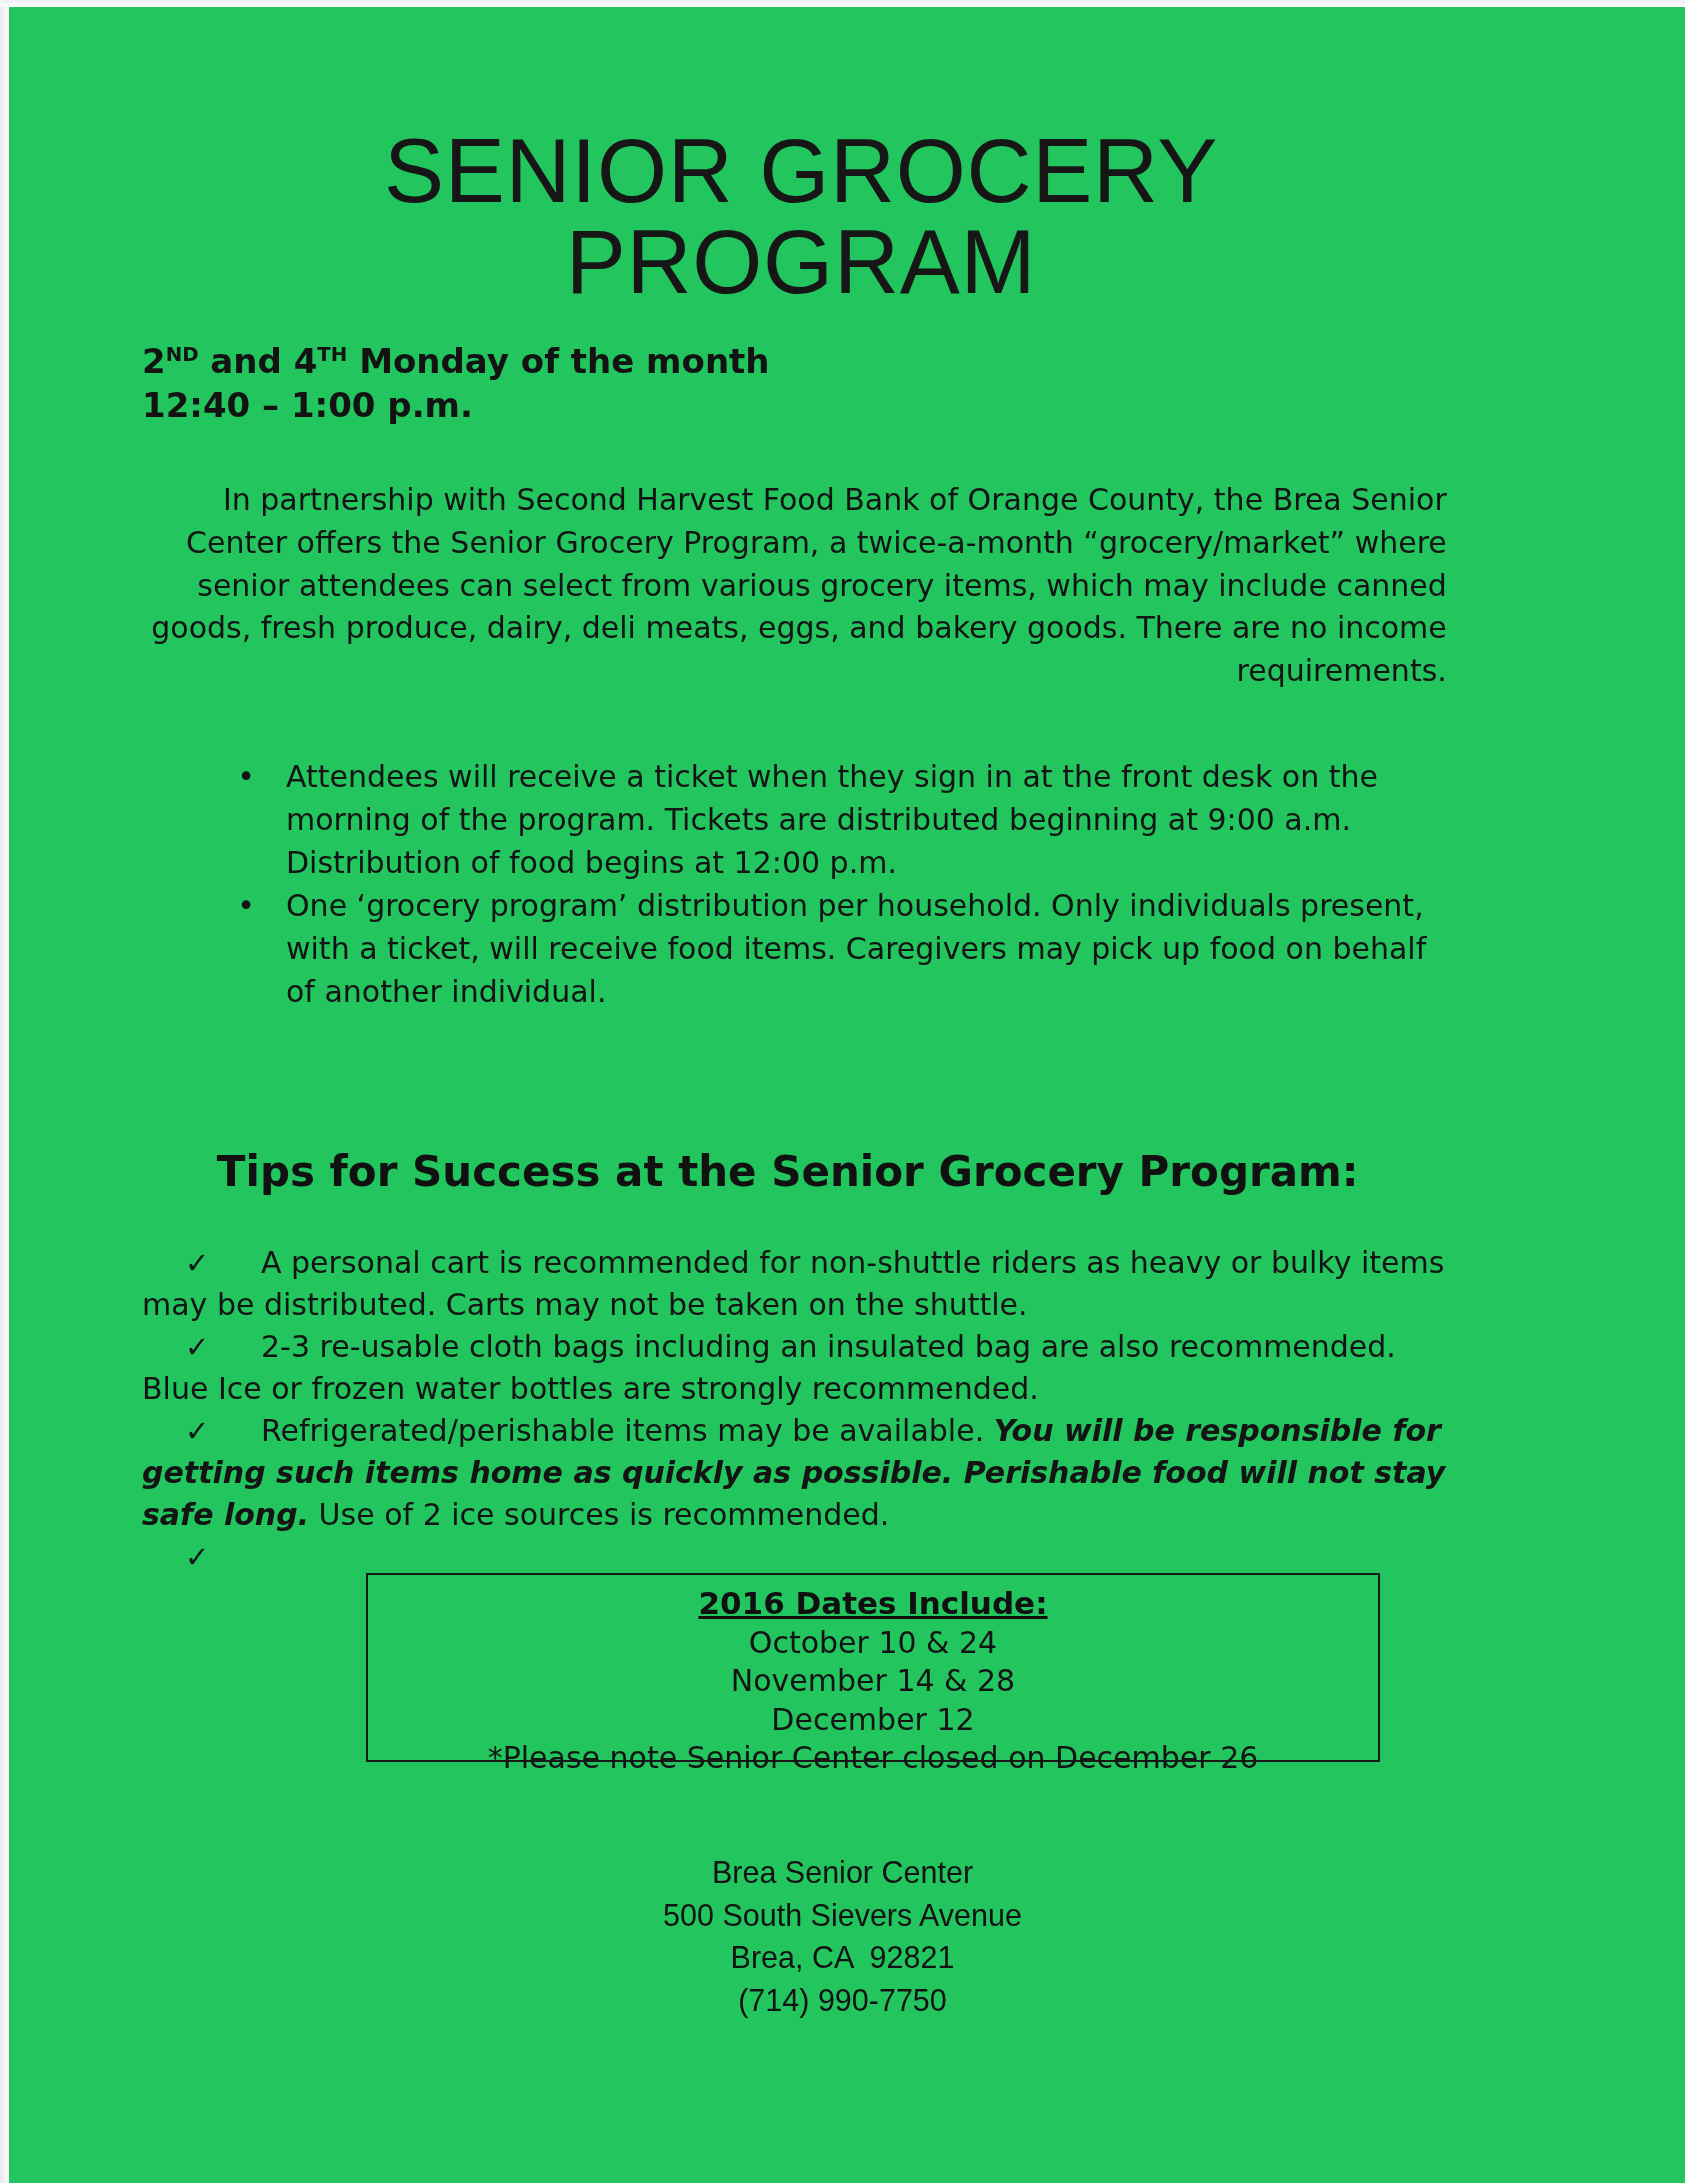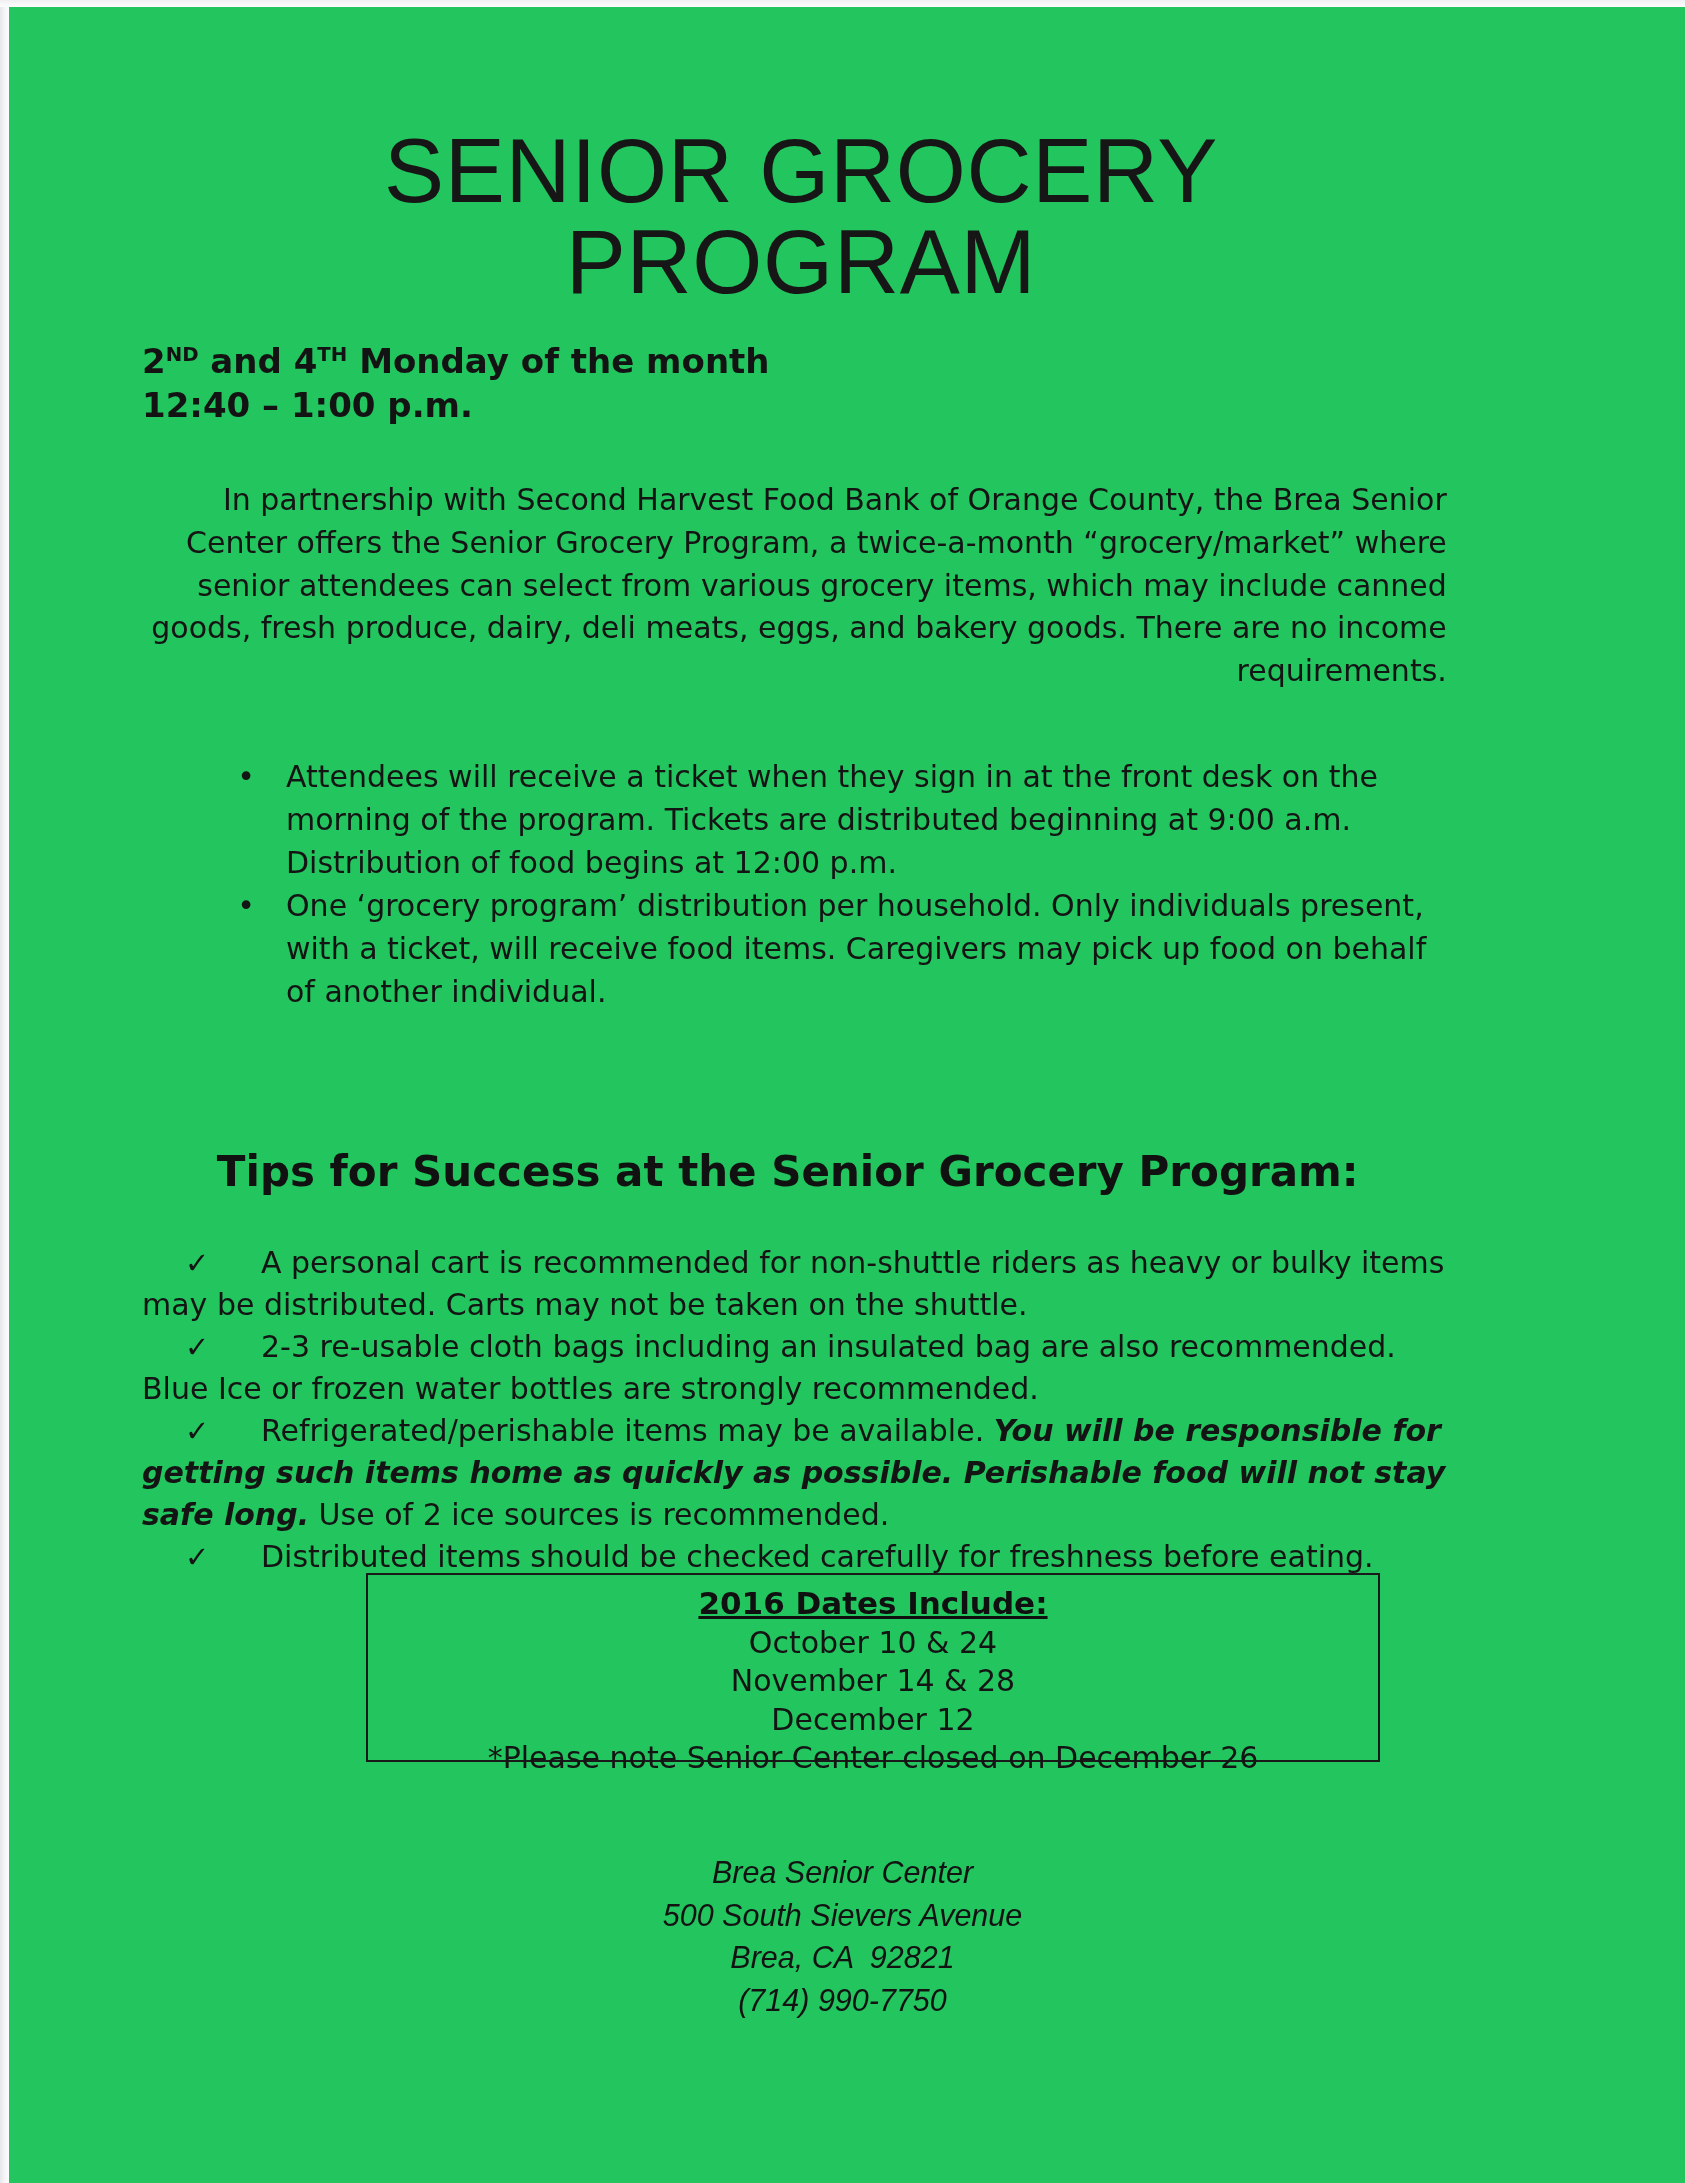--- a/index.html
+++ b/index.html
@@ -179,21 +179,20 @@
   .address {
     position: absolute;
     left: 0;
     top: 1851px;
     width: 1685px;
     text-align: center;
     font-family: "Liberation Sans", sans-serif;
     font-size: 30.5px;
     line-height: 1.40;
     color: #131313;
-    font-style: italic;
   }
   .address div { white-space: pre; }
 </style>
 </head>
 <body>
 
 <div class="page">
 
   <div class="scan-edge-left"></div>
   <div class="scan-edge-top"></div>
@@ -213,21 +212,21 @@
       <li><span class="bullet-dot">•</span><span>Attendees will receive a ticket when they sign in at the front desk on the morning of the program.  Tickets are distributed beginning at 9:00 a.m.  Distribution of food begins at 12:00 p.m.</span></li>
       <li><span class="bullet-dot">•</span><span>One ‘grocery program’ distribution per household.  Only individuals present, with a ticket, will receive food items.  Caregivers may pick up food on behalf of another individual.</span></li>
     </ul>
 
     <h2 class="tips-heading">Tips for Success at the Senior Grocery Program:</h2>
 
     <ul class="checks">
       <li><span class="check-mark">✓</span><span>A personal cart is recommended for non-shuttle riders as heavy or bulky items may be distributed.  Carts may not be taken on the shuttle.</span></li>
       <li><span class="check-mark">✓</span><span>2-3 re-usable cloth bags including an insulated bag are also recommended.  Blue Ice or frozen water bottles are strongly recommended.</span></li>
       <li><span class="check-mark">✓</span><span>Refrigerated/perishable items may be available.  </span><span class="bi">You will be responsible for getting such items home as quickly as possible.  Perishable food will not stay safe long.</span><span>  Use of 2 ice sources is recommended.</span></li>
-      <li><span class="check-mark">✓</span><span>Distributed items should be checked carefully for freshness before eating.</span></li>
+      <li><span class="check-mark">✓</span></li>
     </ul>
 
   </div>
 
   <div class="dates-box">
     <div class="dates-title">2016 Dates Include:</div>
     <div class="date-line">October 10 &amp; 24</div>
     <div class="date-line">November 14 &amp; 28</div>
     <div class="date-line">December 12</div>
     <div class="date-line">*Please note Senior Center closed on December 26</div>

